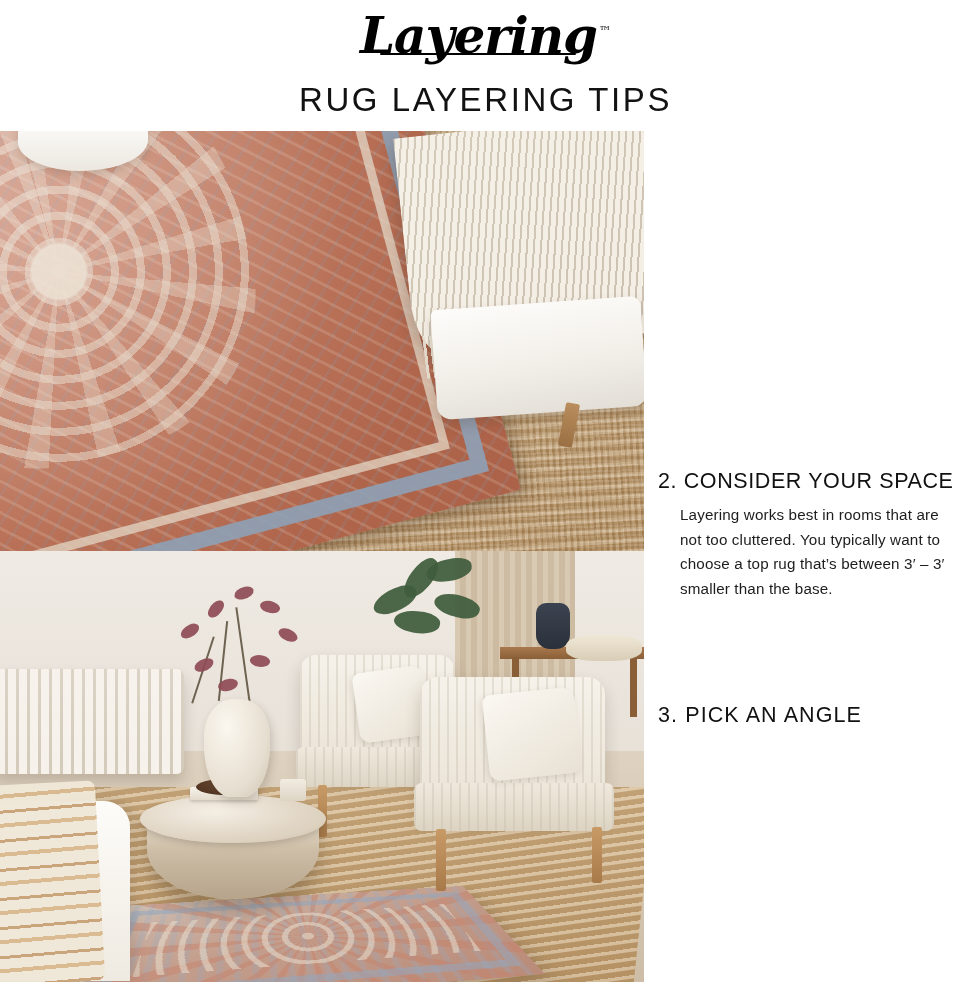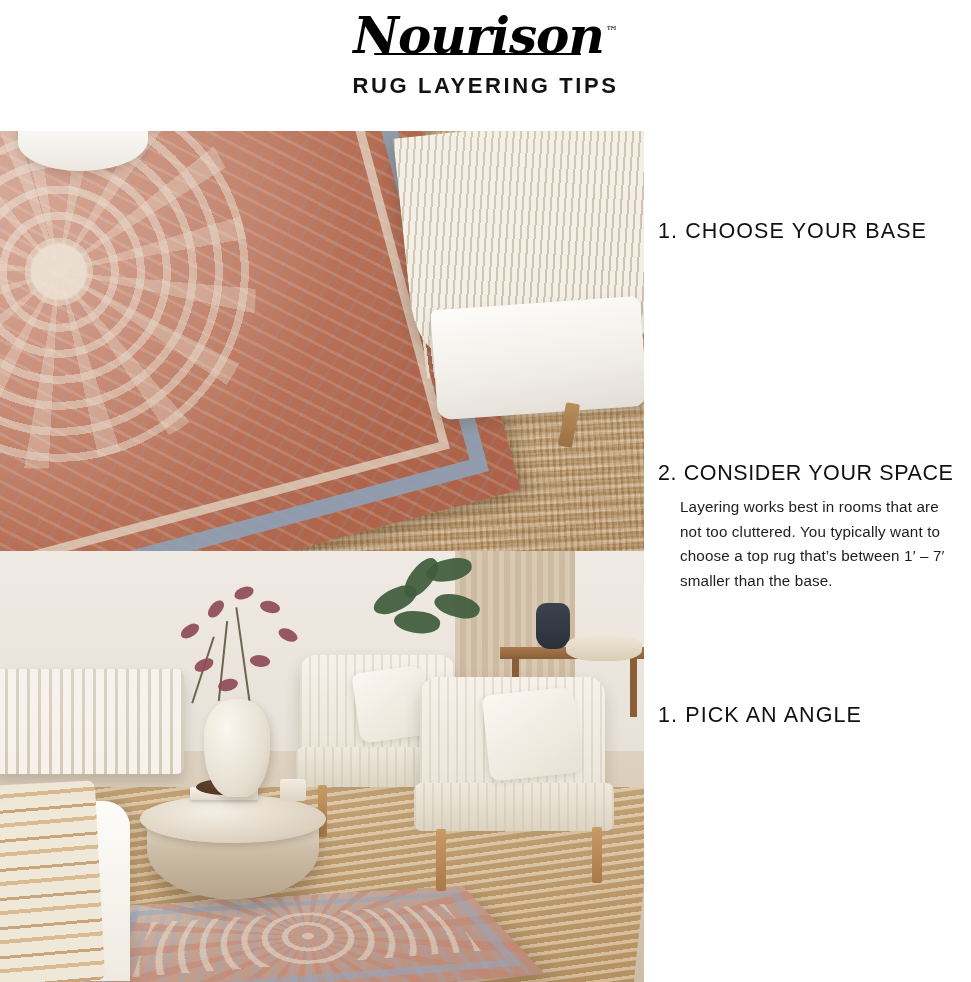--- a/index.html
+++ b/index.html
@@ -49,25 +49,25 @@
     position: absolute;
     left: 8%;
     right: 14%;
     bottom: 6px;
     height: 2px;
     background: #000;
     border-radius: 2px;
   }
   .subtitle {
     font-family: "Liberation Sans", sans-serif;
-    font-size: 22px;
+    font-size: 33px;
     letter-spacing: 2.6px;
-    font-weight: 700;
+    font-weight: 400;
     color: #121212;
-    margin-top: 12px;
+    margin-top: 20px;
   }
 
   
   .body-wrap {
     display: flex;
     width: 971px;
     height: 851px;
   }
   .images-col {
     width: 644px;
@@ -442,30 +442,30 @@
     font-family: "Liberation Sans", sans-serif;
     font-size: 15.2px;
     line-height: 24.5px;
     color: #1d1d1d;
     margin-top: 9px;
     margin-left: 22px;
     width: 272px;
     letter-spacing: 0.15px;
   }
   .tip1 { top: 88px; }
-  .tip2 { top: 330px; }
+  .tip2 { top: 338px; }
   .tip3 { top: 572px; }
   .tip2 .tip-heading { letter-spacing: 0.6px; }
 </style>
 </head>
 <body>
 
 <div class="header">
   <div class="brand">
-    <span>Nourison</span><span class="tm">™</span>
+    <span>Layering</span><span class="tm">™</span>
   </div>
   <div class="subtitle">RUG LAYERING TIPS</div>
 </div>
 
 <div class="body-wrap">
 
   <div class="images-col">
 
     <div class="photo photo1">
       <div class="jute-rows"></div>
@@ -555,28 +555,27 @@
       </div>
       <div class="vase"></div>
     </div>
 
   </div>
 
   <div class="text-col">
     <div class="tips">
 
       <div class="tip tip1">
-        <div class="tip-heading">1. CHOOSE YOUR BASE</div>
       </div>
 
       <div class="tip tip2">
         <div class="tip-heading">2. CONSIDER YOUR SPACE</div>
-        <div class="tip-body">Layering works best in rooms that are not too cluttered. You typically want to choose a top rug that’s between 1′ – 7′ smaller than the base.</div>
+        <div class="tip-body">Layering works best in rooms that are not too cluttered. You typically want to choose a top rug that’s between 3′ – 3′ smaller than the base.</div>
       </div>
 
       <div class="tip tip3">
-        <div class="tip-heading">1. PICK AN ANGLE</div>
+        <div class="tip-heading">3. PICK AN ANGLE</div>
       </div>
 
     </div>
   </div>
 
 </div>
 
 </body></html>

